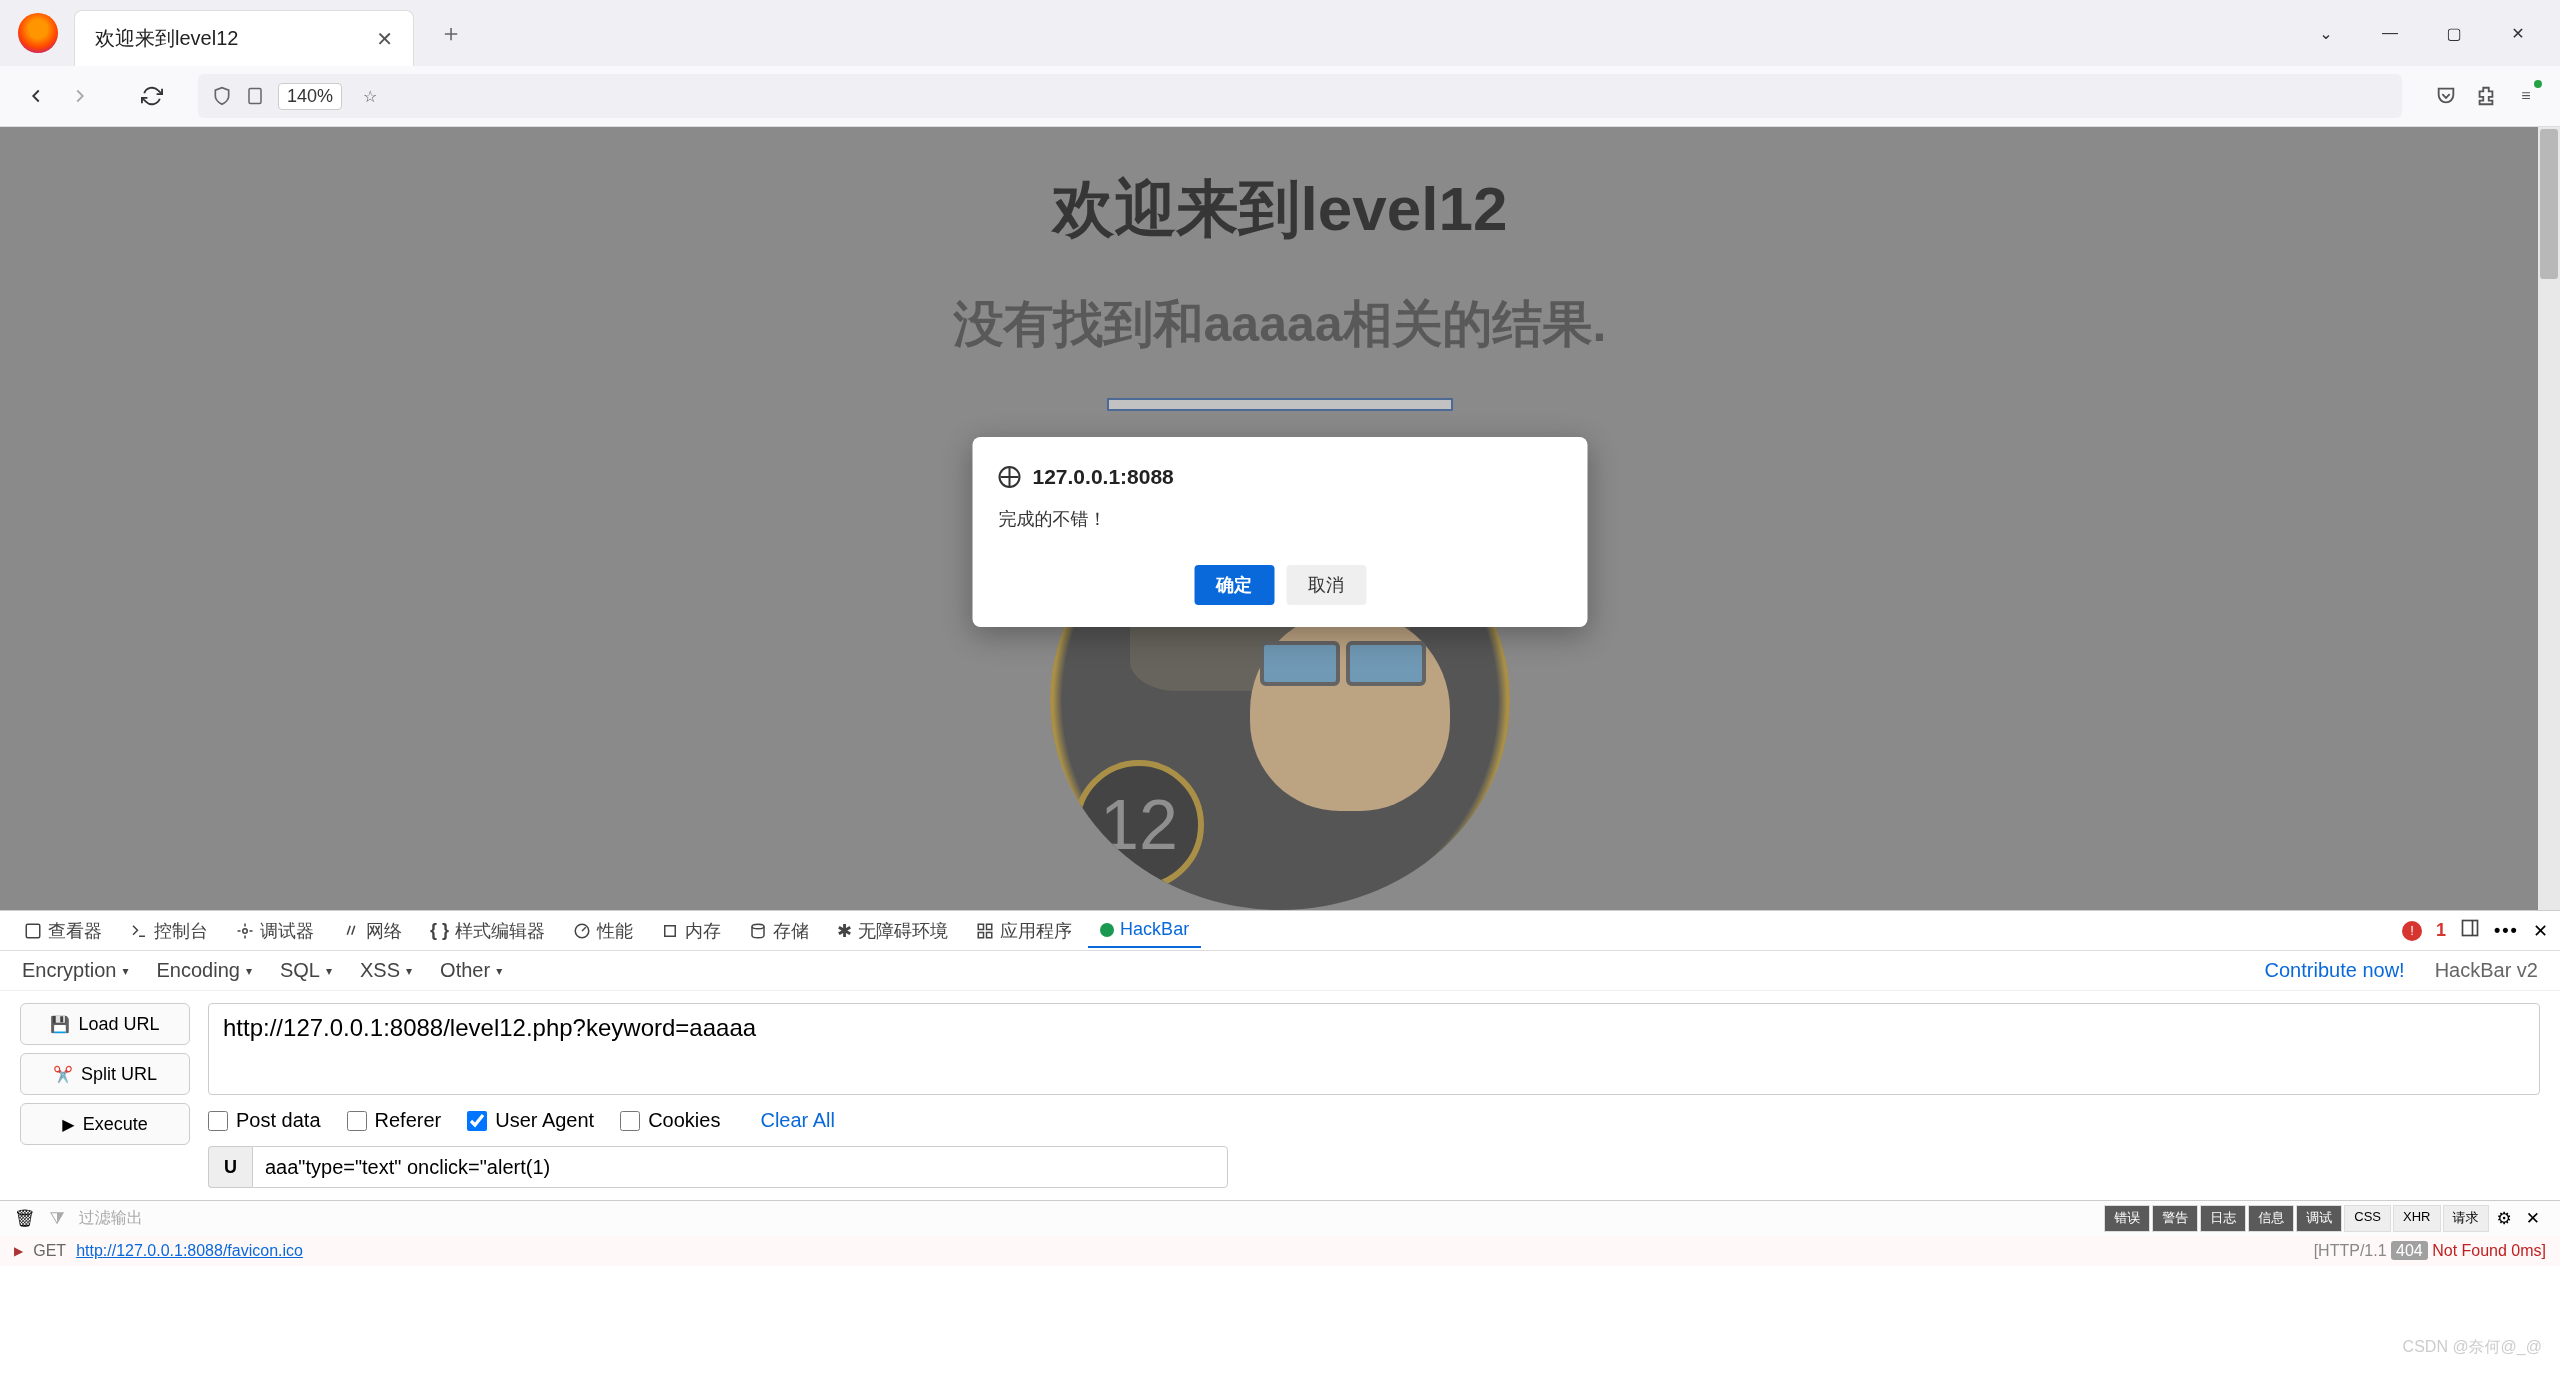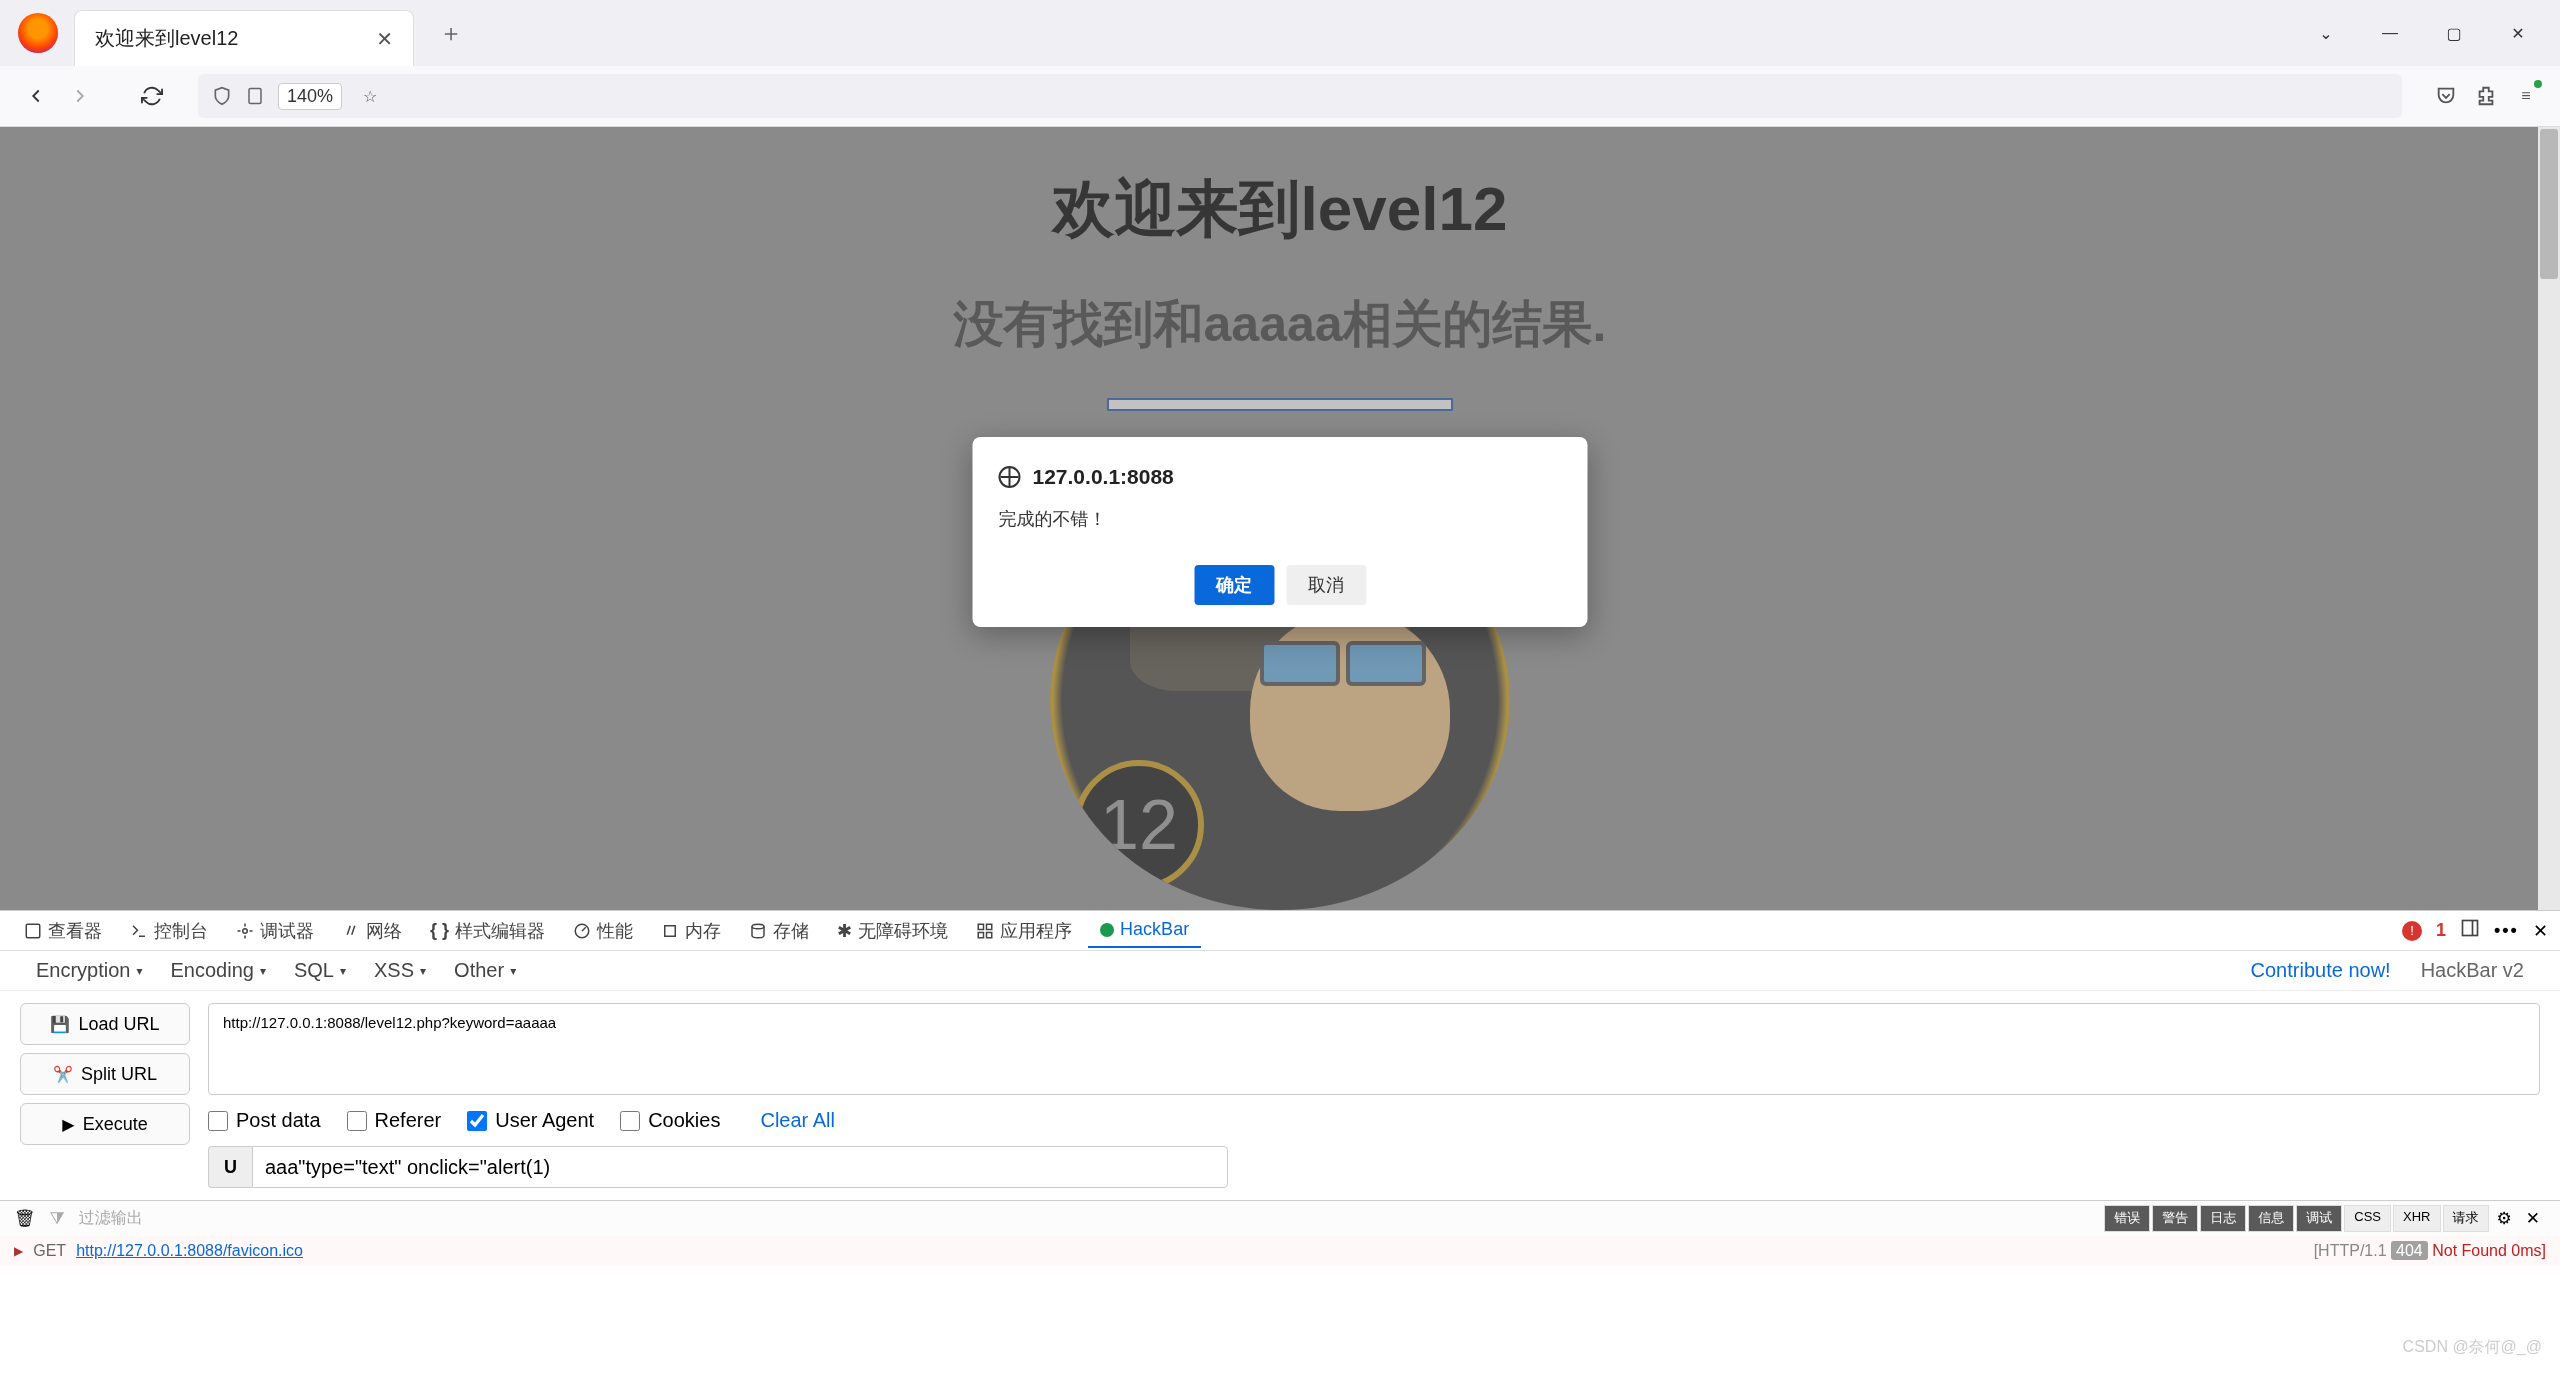--- a/index.html
+++ b/index.html
@@ -50,31 +50,31 @@
 .vscroll-thumb{position:absolute;right:2px;top:2px;width:18px;height:150px;background:#b8b8b8;border-radius:3px}
 
 .devtools{height:470px;background:#fff;display:flex;flex-direction:column;border-top:1px solid #ccc}
 .dt-tabs{height:40px;display:flex;align-items:center;padding:0 12px;gap:4px;border-bottom:1px solid #ddd;font-size:18px}
 .dt-tab{display:flex;align-items:center;gap:6px;padding:6px 12px;color:#444;cursor:pointer;white-space:nowrap}
 .dt-tab svg,.dt-tab .ico{width:18px;height:18px}
 .dt-tab.active{color:#0969da;border-bottom:2px solid #0969da}
 .hb-dot{width:14px;height:14px;border-radius:50%;background:#1a9950}
 .dt-right{margin-left:auto;display:flex;align-items:center;gap:14px}
 .err-badge{width:20px;height:20px;border-radius:50%;background:#d7352f;color:#fff;font-size:13px;display:flex;align-items:center;justify-content:center}
-.dt-toolbar2{height:40px;display:flex;align-items:center;padding:0 36px;gap:28px;border-bottom:1px solid #eee;font-size:20px;color:#444}
+.dt-toolbar2{height:40px;display:flex;align-items:center;padding:0 22px;gap:28px;border-bottom:1px solid #eee;font-size:20px;color:#444}
 .tb-drop{display:flex;align-items:center;gap:6px;cursor:pointer}
 .caret{font-size:12px}
 .contribute{margin-left:auto;color:#0969da;cursor:pointer}
 .hb-ver{color:#666;margin-left:2px}
 .hb-body{display:flex;padding:12px 20px;gap:18px;background:#fff}
 .hb-left{display:flex;flex-direction:column;gap:8px}
 .hb-btn{width:170px;height:42px;background:#fafafa;border:1px solid #ccc;border-radius:6px;display:flex;align-items:center;justify-content:center;gap:8px;font-size:18px;cursor:pointer}
 .hb-btn .emo{font-size:16px}
 .hb-main{flex:1;display:flex;flex-direction:column;gap:14px}
-.hb-url{width:100%;height:92px;border:1px solid #ccc;border-radius:4px;padding:10px 14px;font-size:15px;resize:none;font-family:inherit}
+.hb-url{width:100%;height:92px;border:1px solid #ccc;border-radius:4px;padding:10px 14px;font-size:24px;resize:none;font-family:inherit}
 .hb-opts{display:flex;align-items:center;gap:26px;font-size:20px}
 .hb-chk{display:flex;align-items:center;gap:8px;cursor:pointer}
 .hb-chk input{width:20px;height:20px}
 .clear-all{color:#0969da;cursor:pointer;margin-left:14px}
 .hb-ua-row{display:flex;gap:0;width:1020px}
 .ua-badge{width:44px;height:42px;background:#eee;border:1px solid #ccc;border-right:none;display:flex;align-items:center;justify-content:center;font-weight:bold;font-size:18px;border-radius:4px 0 0 4px}
 .hb-ua{flex:1;height:42px;border:1px solid #ccc;border-radius:0 4px 4px 0;padding:0 12px;font-size:20px}
 
 .console-bar{height:36px;border-top:1px solid #ccc;display:flex;align-items:center;padding:0 14px;gap:14px;font-size:17px;background:#fcfcfc}
 .filter-inp{color:#aaa;font-size:16px}

